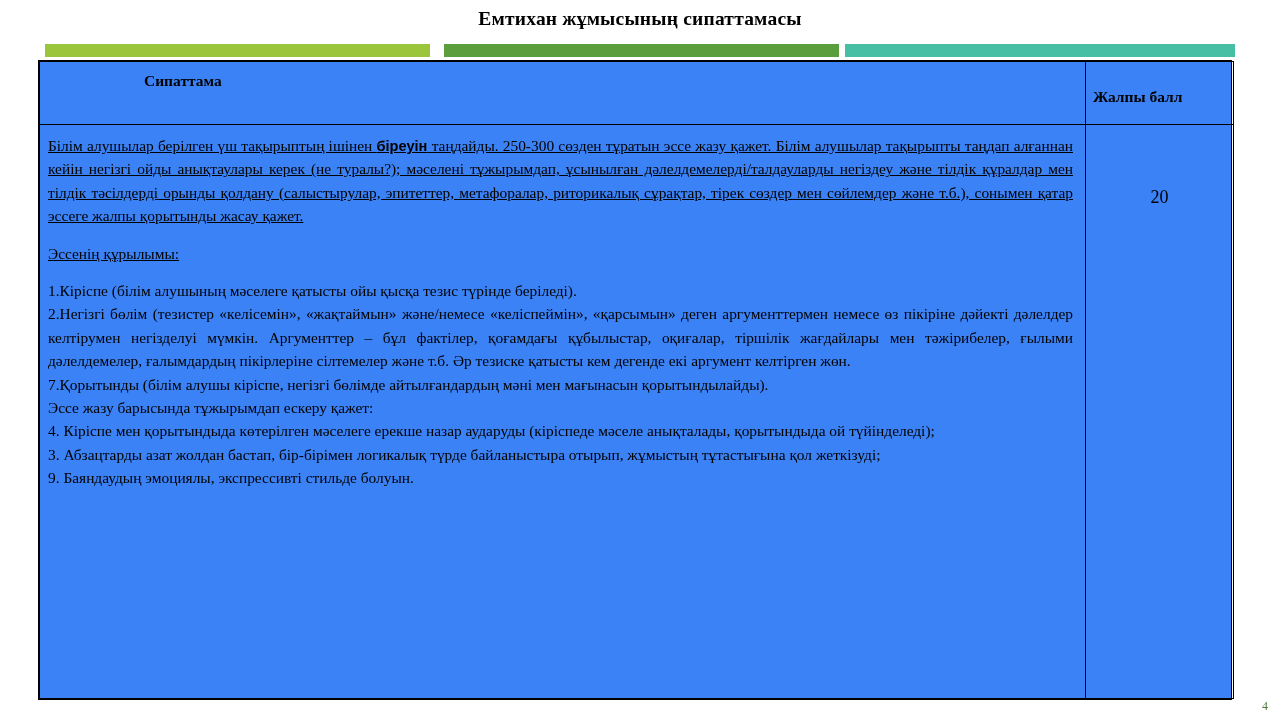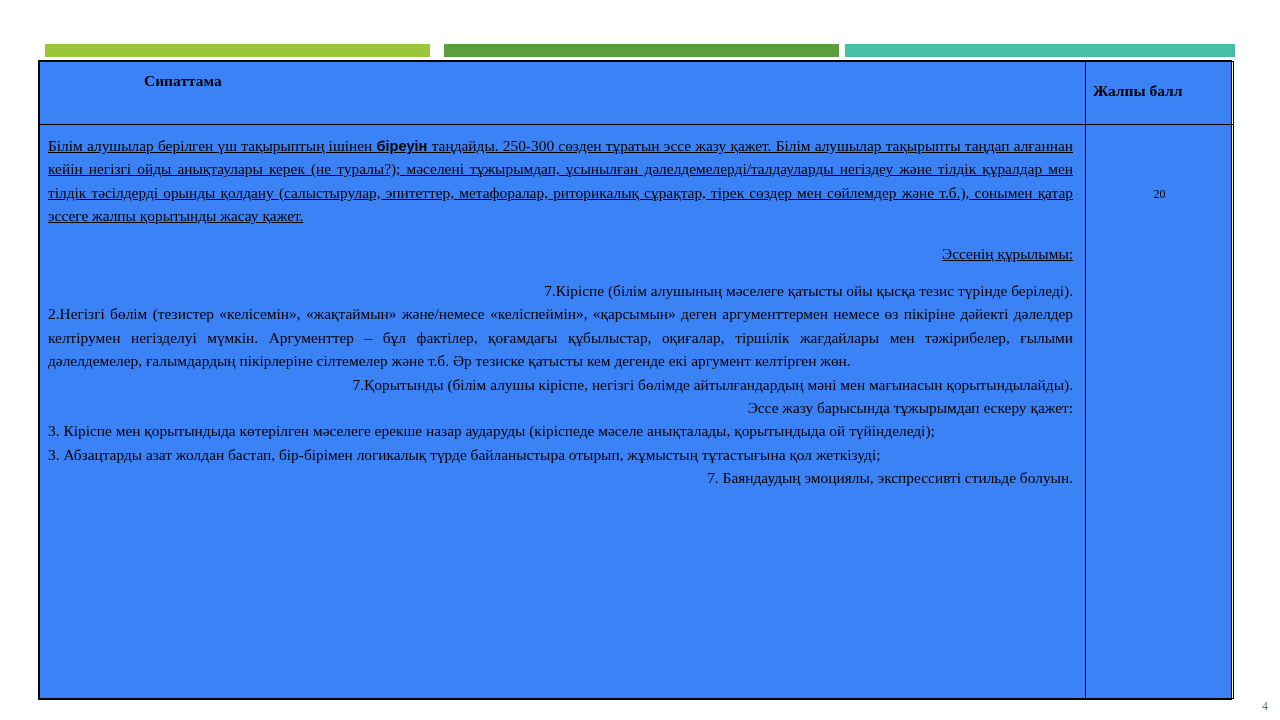--- a/index.html
+++ b/index.html
@@ -84,21 +84,21 @@
   .head-desc-text {
     font-weight: bold;
     font-size: 15.5px;
     padding: 10px 0 0 104px;
     font-family: "Liberation Serif", serif;
     color: #000;
   }
   .head-score-text {
     font-weight: bold;
     font-size: 15.5px;
-    padding: 20px 0 0 7px;
+    padding: 26px 0 0 7px;
     font-family: "Liberation Serif", serif;
     color: #000;
   }
 
   
   .body-desc {
     padding: 9px 12px 6px 8px;
     font-size: 15.4px;
     line-height: 1.52;
     color: #000000;
@@ -106,49 +106,50 @@
     text-justify: inter-word;
   }
   .body-desc p {
     margin: 0 0 0 0;
   }
   .para-gap {
     margin-bottom: 14px !important;
     text-decoration: underline;
   }
   .nojust {
-    text-align: right;
+    text-align: left;
   }
   .bold-inline {
     font-family: "Liberation Sans", sans-serif;
     font-weight: bold;
     font-size: 14.6px;
   }
   .score-value {
     text-align: center;
-    font-size: 12px;
+    font-size: 18px;
     padding-top: 62px;
     color: #000000;
   }
 
   
   .slide-number {
     position: absolute;
     right: 12px;
     bottom: 6px;
     font-family: "Liberation Serif", serif;
     font-size: 12px;
     color: #4e7a3a;
   }
 </style>
 </head>
 <body>
 
 <div class="slide">
 
+  <div class="title">Емтихан жұмысының сипаттамасы</div>
 
   <div class="bars">
     <div class="bar bar-1" style="background: rgb(155, 198, 59);"></div>
     <div class="bar bar-2" style="background: rgb(90, 158, 62);"></div>
     <div class="bar bar-3" style="background: rgb(70, 191, 164);"></div>
   </div>
 
   <div class="table-wrap">
     <table class="main">
       <tbody>
@@ -161,33 +162,33 @@
         </td>
       </tr>
       <tr>
         <td class="col-desc">
           <div class="body-desc">
 
             <p class="para-gap"><span>Білім алушылар берілген үш тақырыптың ішінен </span><span class="bold-inline">біреуін</span><span> таңдайды. 250-300 сөзден тұратын эссе жазу қажет. Білім алушылар тақырыпты таңдап алғаннан кейін негізгі ойды анықтаулары керек (не туралы?); мәселені тұжырымдап, ұсынылған дәлелдемелерді/талдауларды негіздеу және тілдік құралдар мен тілдік тәсілдерді орынды қолдану (салыстырулар, эпитеттер, метафоралар, риторикалық сұрақтар, тірек сөздер мен сөйлемдер және т.б.), сонымен қатар эссеге жалпы қорытынды жасау қажет.</span></p>
 
             <p class="para-gap nojust">Эссенің құрылымы:</p>
 
-            <p class="nojust">7.Кіріспе (білім алушының мәселеге қатысты ойы қысқа тезис түрінде беріледі).</p>
+            <p class="nojust">1.Кіріспе (білім алушының мәселеге қатысты ойы қысқа тезис түрінде беріледі).</p>
 
             <p>2.Негізгі бөлім (тезистер «келісемін», «жақтаймын» және/немесе «келіспеймін», «қарсымын» деген аргументтермен немесе өз пікіріне дәйекті дәлелдер келтірумен негізделуі мүмкін. Аргументтер – бұл фактілер, қоғамдағы құбылыстар, оқиғалар, тіршілік жағдайлары мен тәжірибелер, ғылыми дәлелдемелер, ғалымдардың пікірлеріне сілтемелер және т.б. Әр тезиске қатысты кем дегенде екі аргумент келтірген жөн.</p>
 
             <p class="nojust">7.Қорытынды (білім алушы кіріспе, негізгі бөлімде айтылғандардың мәні мен мағынасын қорытындылайды).</p>
 
             <p class="nojust"> Эссе жазу барысында тұжырымдап ескеру қажет:</p>
 
-            <p>3. Кіріспе мен қорытындыда көтерілген мәселеге ерекше назар аударуды  (кіріспеде мәселе анықталады, қорытындыда ой түйінделеді);</p>
+            <p>4. Кіріспе мен қорытындыда көтерілген мәселеге ерекше назар аударуды  (кіріспеде мәселе анықталады, қорытындыда ой түйінделеді);</p>
 
             <p>3. Абзацтарды азат жолдан бастап, бір-бірімен логикалық түрде байланыстыра отырып, жұмыстың тұтастығына қол жеткізуді;</p>
 
-            <p class="nojust">7. Баяндаудың эмоциялы,  экспрессивті стильде болуын.</p>
+            <p class="nojust">9. Баяндаудың эмоциялы,  экспрессивті стильде болуын.</p>
 
           </div>
         </td>
         <td class="col-score">
           <div class="score-value">20</div>
         </td>
       </tr>
     </tbody>
       </table>
   </div>

